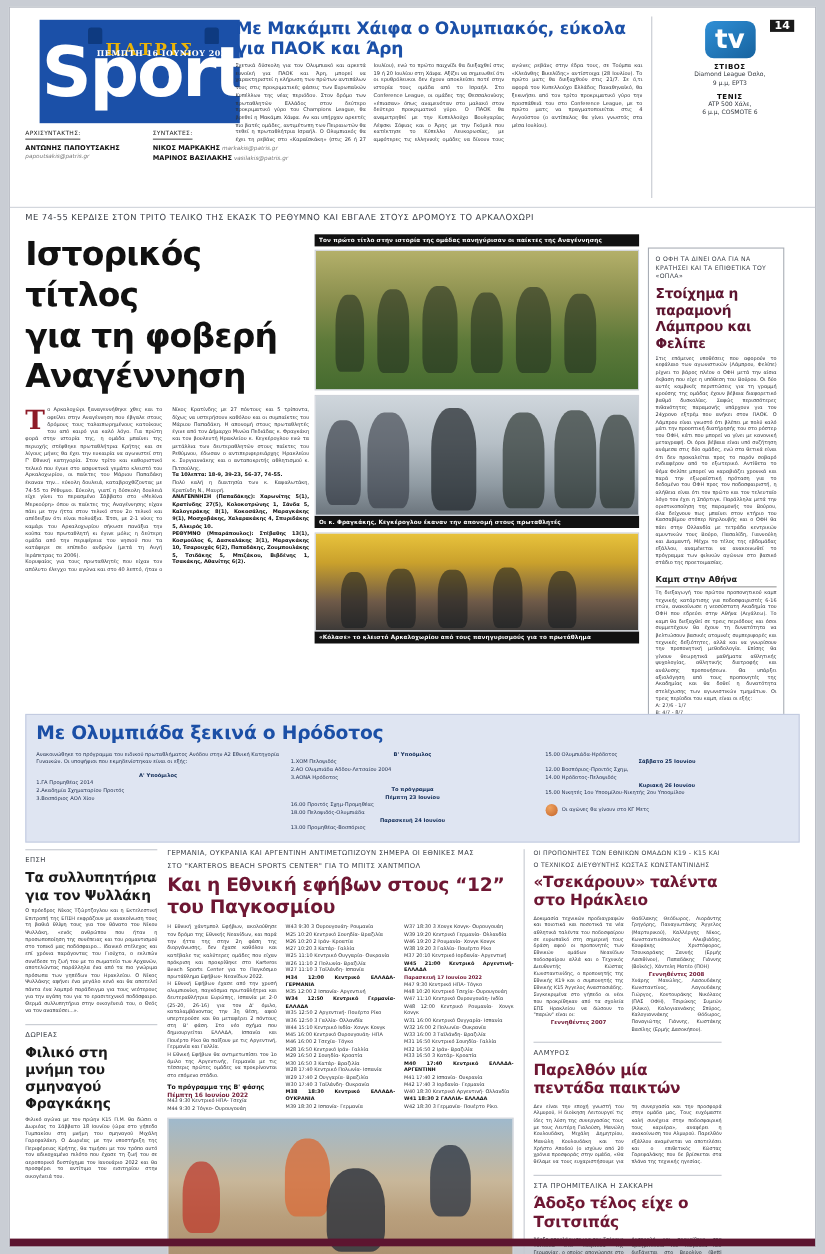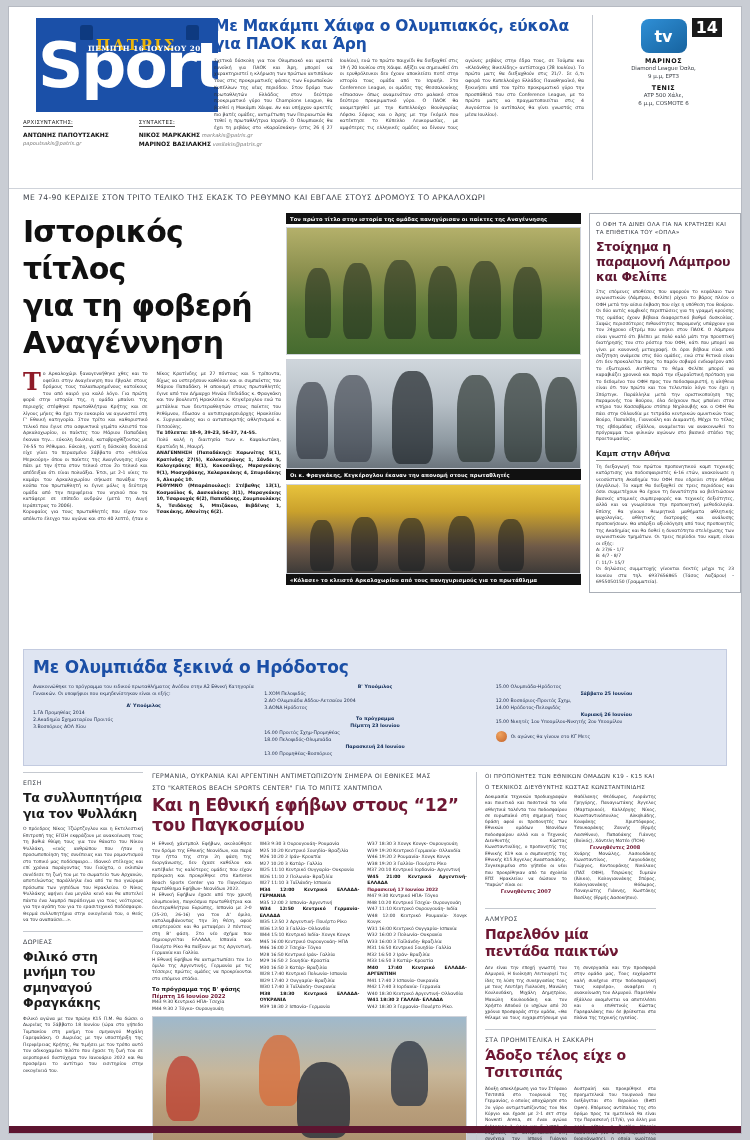--- a/index.html
+++ b/index.html
@@ -63,23 +63,23 @@
     margin-bottom:5px;
   }
   .cols3 { column-count:3; column-gap:7px; }
   .tn-body { font-size:4.6px; line-height:6.7px; color:#2d3137; text-align:justify; }
 
   .tvbox { position:absolute; left:583px; top:8px; width:132px; height:165px;
            border-left:1px solid #c5c9d0; padding-left:10px; text-align:center; }
   .tv-logo { position:relative; width:46px; height:34px; margin:4px auto 4px; }
   .tv-logo .sq { position:absolute; inset:0; background:linear-gradient(145deg,#2f8fd6,#17639f); border-radius:8px; }
   .tv-logo .txt { position:absolute; inset:0; display:flex; align-items:center; justify-content:center;
-                  font-weight:bold; font-size:16px; color:#fff; font-family:"DejaVu Sans",sans-serif; }
+                  font-weight:bold; font-size:24px; color:#fff; font-family:"DejaVu Sans",sans-serif; }
   .tv-num { position:absolute; right:2px; top:3px; background:#1a1a1a; color:#fff;
-            font-weight:bold; font-size:16px; padding:0px 4px; }
+            font-weight:bold; font-size:10px; padding:0px 4px; }
   .tv-sec { font-weight:bold; font-size:6.4px; letter-spacing:.5px; color:#111; margin-top:4px; }
   .tv-line { font-size:5.5px; line-height:7.6px; color:#33383f; }
 
   
   .banner-strip { position:relative; height:20px; }
   .banner-kicker {
     position:absolute; left:14px; top:4px; font-size:7.6px; letter-spacing:.4px; color:#3a3f47;
   }
 
   
@@ -108,21 +108,21 @@
   }
   .cap.top { margin-bottom:3px; }
 
   .ph1 { height:128px; background:linear-gradient(180deg,#b4b06a 0%,#8a8f4e 35%,#5e7a3a 65%,#456b2f 100%); }
   .ph2 { height:110px; background:linear-gradient(180deg,#cfd6dc 0%,#b6bfc6 40%,#8f9aa2 75%,#6c757d 100%); }
   .ph3 { height:90px;  background:linear-gradient(180deg,#e8c33c 0%,#caa12c 30%,#6f5a48 70%,#3d3a38 100%); }
 
   .ph-fig { position:absolute; background:rgba(30,40,30,.55); border-radius:40% 40% 18% 18%; }
 
   
-  .rail { position:absolute; left:580px; top:4px; width:152px; }
+  .rail { position:absolute; left:580px; top:16px; width:124px; }
   .rail-box { border:1px solid #a9aeb6; padding:6px 6px 7px; margin-bottom:7px; }
   .rail-kicker { font-size:5.6px; letter-spacing:.3px; color:#3a3f47; line-height:8px;
                  border-bottom:0; margin-bottom:3px; }
   .rail-h {
     font-size:12.5px; line-height:15px; font-weight:bold; color:#5d1530; letter-spacing:-.3px;
     margin-bottom:5px;
   }
   .rail-body { font-size:4.5px; line-height:6.4px; color:#2d3137; text-align:justify; }
   .rail-sub {
     font-size:7.4px; font-weight:bold; color:#222; margin:6px 0 3px;
@@ -218,34 +218,34 @@
       </div>
     </div>
 
     <div class="tvbox">
       <div class="tv-num">14</div>
       <div class="tv-logo">
         <div class="sq"></div>
         <div class="txt">tv</div>
       </div>
       <div>
-        <div class="tv-sec">ΜΑΡΙΝΟΣ</div>
+        <div class="tv-sec">ΣΤΙΒΟΣ</div>
         <div class="tv-line">Diamond League Όσλο,</div>
         <div class="tv-line">9 μ.μ, ΕΡΤ3</div>
       </div>
       <div>
         <div class="tv-sec">ΤΕΝΙΣ</div>
         <div class="tv-line">ATP 500 Χάλε,</div>
         <div class="tv-line">6 μ.μ, COSMOTE 6</div>
       </div>
     </div>
   </div>
 
   <div class="banner-strip">
-    <div class="banner-kicker">ΜΕ 74-90 ΚΕΡΔΙΣΕ ΣΤΟΝ ΤΡΙΤΟ ΤΕΛΙΚΟ ΤΗΣ ΕΚΑΣΚ ΤΟ ΡΕΘΥΜΝΟ ΚΑΙ ΕΒΓΑΛΕ ΣΤΟΥΣ ΔΡΟΜΟΥΣ ΤΟ ΑΡΚΑΛΟΧΩΡΙ</div>
+    <div class="banner-kicker">ΜΕ 74-55 ΚΕΡΔΙΣΕ ΣΤΟΝ ΤΡΙΤΟ ΤΕΛΙΚΟ ΤΗΣ ΕΚΑΣΚ ΤΟ ΡΕΘΥΜΝΟ ΚΑΙ ΕΒΓΑΛΕ ΣΤΟΥΣ ΔΡΟΜΟΥΣ ΤΟ ΑΡΚΑΛΟΧΩΡΙ</div>
   </div>
 
   <div class="main">
 
     <div class="lead-left">
       <div class="lead-h1">Ιστορικός τίτλος</div>
       <div class="lead-h1">για τη φοβερή</div>
       <div class="lead-h1">Αναγέννηση</div>
       <div class="lead-body">
         <p><span class="dropcap">Τ</span><span>ο Αρκαλοχώρι ξαναγεννήθηκε χθες και το οφείλει στην Αναγέννηση που έβγαλε στους δρόμους τους ταλαιπωρημένους κατοίκους του από καιρό για καλό λόγο. Για πρώτη φορά στην ιστορία της, η ομάδα μπαίνει της περιοχής στέφθηκε πρωταθλήτρια Κρήτης και σε λίγους μήνες θα έχει την ευκαιρία να αγωνιστεί στη Γ' Εθνική κατηγορία. Στον τρίτο και καθοριστικό τελικό που έγινε στο ασφυκτικά γεμάτο κλειστό του Αρκαλοχωρίου, οι παίκτες του Μάριου Παπαδάκη έκαναν την... εύκολη δουλειά, καταβροχθίζοντας με 74-55 το Ρέθυμνο. Εύκολη, γιατί η δύσκολη δουλειά είχε γίνει το περασμένο Σάββατο στο «Μελίνα Μερκούρη» όπου οι παίκτες της Αναγέννησης είχαν πάει με την ήττα στον τελικό στον 2ο τελικό και απέδειξαν ότι είναι πολυάξια. Έτσι, με 2-1 νίκες το καμάρι του Αρκαλοχωρίου σήκωσε πανάξια την κούπα του πρωταθλητή κι έγινε μόλις η δεύτερη ομάδα από την περιφέρεια του νησιού που τα κατάφερε σε επίπεδο ανδρών (μετά τη Αυγή Ιεράπετρας το 2006).</span></p>
@@ -420,20 +420,21 @@
           <div class="player" style="left:34%;top:12%;width:13%;height:48%;background:rgba(215,110,60,.8);"></div>
           <div class="player" style="left:46%;top:30%;width:17%;height:52%;background:rgba(45,50,60,.82);"></div>
           <div class="player" style="left:76%;top:16%;width:12%;height:44%;background:rgba(50,58,70,.8);"></div>
 
         </div>
       </div>
 
       <div class="col-c">
         <div class="rail-kicker">ΟΙ ΠΡΟΠΟΝΗΤΕΣ ΤΩΝ ΕΘΝΙΚΩΝ ΟΜΑΔΩΝ Κ19 - Κ15 ΚΑΙ</div>
         <div class="rail-kicker">Ο ΤΕΧΝΙΚΟΣ ΔΙΕΥΘΥΝΤΗΣ ΚΩΣΤΑΣ ΚΩΝΣΤΑΝΤΙΝΙΔΗΣ</div>
+        <div class="colc-h">«Τσεκάρουν» ταλέντα στο Ηράκλειο</div>
         <div class="colc-cols">
           <div>Δοκιμασία τεχνικών προδιαγραφών και ποιοτικά και ποσοτικά τα νέα αθλητικά ταλέντα του ποδοσφαίρου σε ευρωπαϊκό στη σημερινή τους δράση αφού οι προπονητές των Εθνικών ομάδων Νεανίδων ποδοσφαίρου αλλά και ο Τεχνικός Διευθυντής Κώστας Κωνσταντινίδης, ο προπονητής της Εθνικής Κ19 και ο συμπονητής της Εθνικής Κ15 Άγγελος Αναστασιάδης.</div>
           <div>Συγκεκριμένα στο γήπεδο οι νέοι που προκρίθηκαν από τα σχολεία ΕΠΣ Ηρακλείου να δώσουν το "παρών" είναι οι:</div>
           <div class="yearhead">Γεννηθέντες 2007</div>
           <div>Θαδίλακης Θεόδωρος, Λιοράντης Γρηγόρης, Παναγιωτάκης Άγγελος (Μαρτυρικού), Καλλέργης Νίκος, Κωνσταντινόπουλος Αλκιβιάδης, Κουφάκης Χριστόφορος, Τσουκαράκης Ζαννής (Ερμής Λασιθίνου), Παπαδάκης Γιάννης (Βοϊκός), Χάντελη Ματέο (ΠΟΗ)</div>
           <div class="yearhead">Γεννηθέντες 2008</div>
           <div>Χνάρης Μανώλης, Λασουδάκης Κωνσταντίνος, Λαγουδάκης Γιώργος, Κοντουράκης Νικόλαος (ΠΑΣ ΟΦΗ), Τσιρώκης Συμεών (Άλικο), Καλογιαννάκης Σπύρος, Καλογιαννάκης Θόδωρος, Παναγιώτης Γιάννης, Κωστάκης Βασίλης (Ερμής Δασοκήπου).</div>
         </div>
         <div class="rule"></div>
         <div class="mini-kicker">ΑΛΜΥΡΟΣ</div>

